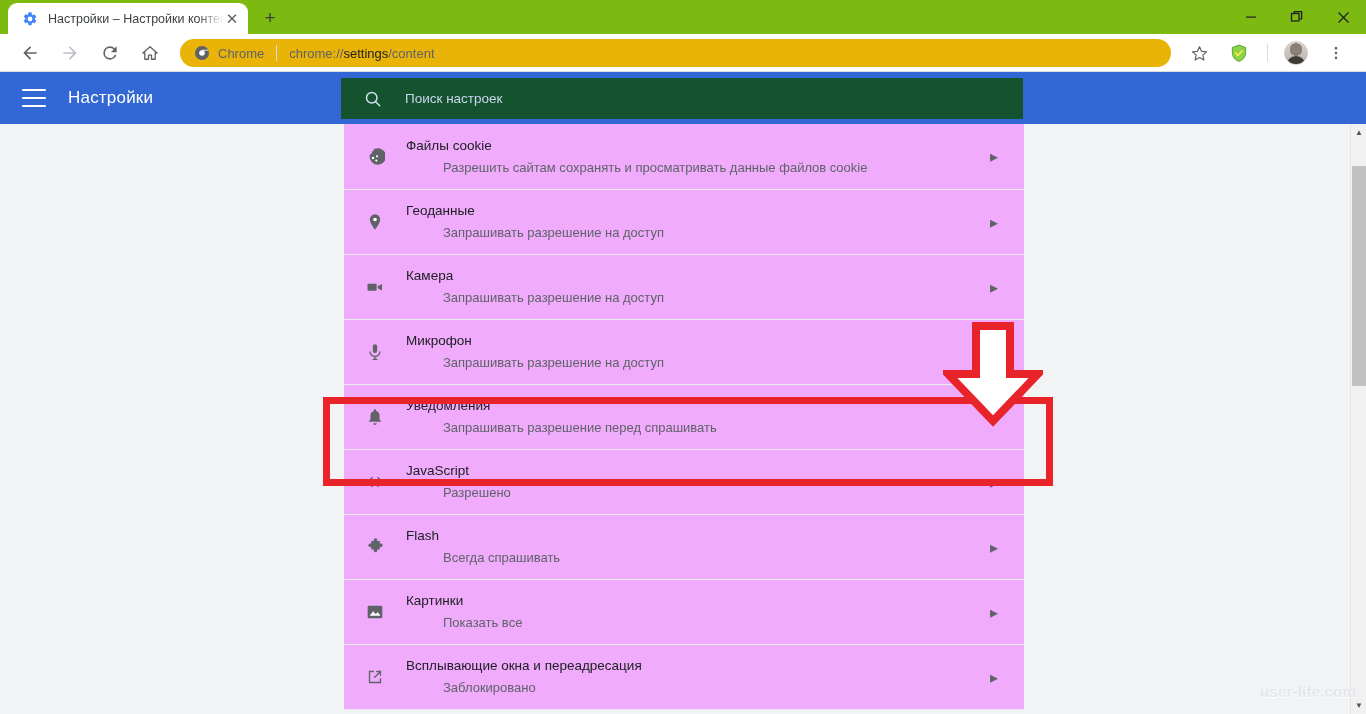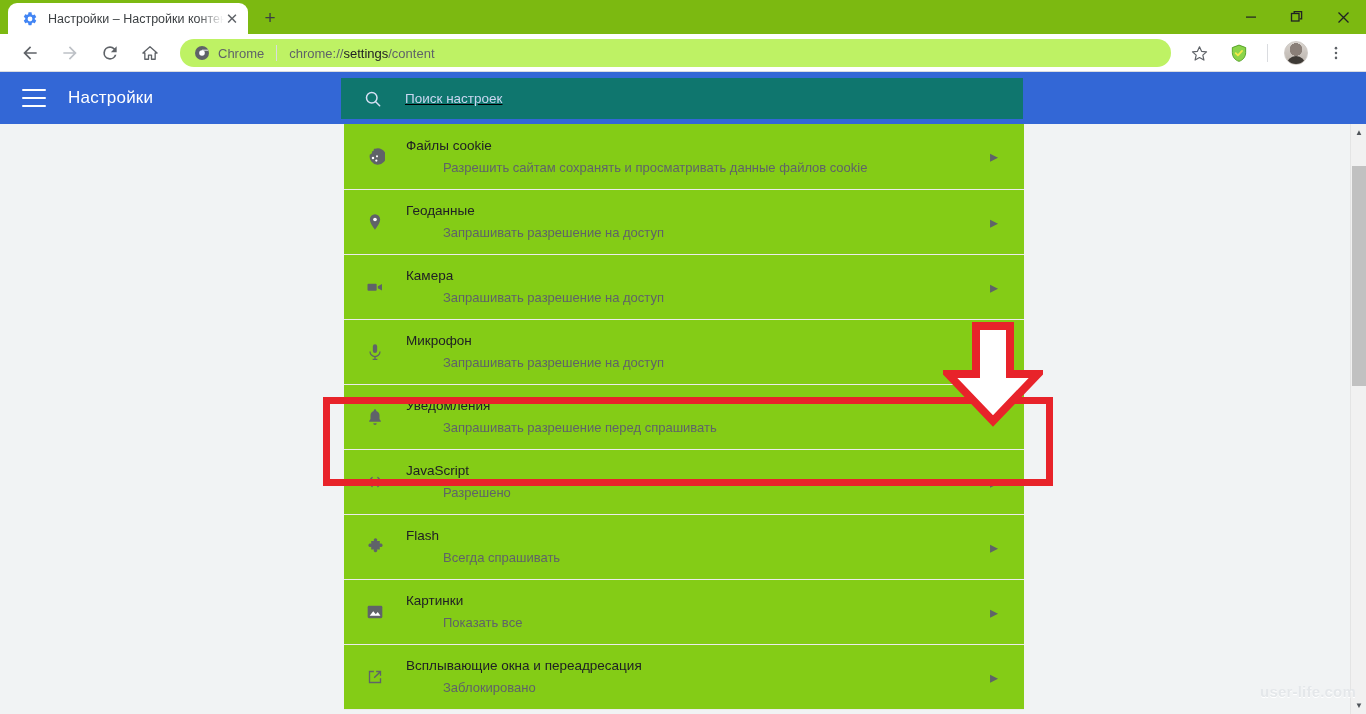--- a/index.html
+++ b/index.html
@@ -72,21 +72,21 @@
   .tb-btn {
     width: 32px; height: 32px; margin: 0 4px;
     display: flex; align-items: center; justify-content: center;
     color: #5f6368;
   }
   .tb-btn.disabled { color: #bdc1c6; }
   .omnibox {
     flex: 1 1 auto;
     height: 28px;
     margin: 0 8px 0 10px;
-    background: #bef264;
+    background: #eab308;
     border-radius: 14px;
     display: flex; align-items: center;
     padding: 0 14px;
   }
   .omni-chip {
     display: flex; align-items: center;
     flex: 0 0 auto;
   }
   .omni-chrome-label {
     font-size: 13px; color: #5f6368;
@@ -133,44 +133,43 @@
     margin-left: 22px; margin-right: 22px;
     display: flex; flex-direction: column; justify-content: space-between;
   }
   .hamburger span { display: block; height: 2px; background: #ffffff; border-radius: 1px; }
   .settings-title {
     color: #ffffff; font-size: 17px; letter-spacing: .2px;
   }
   .search-box {
     position: absolute; left: 341px; top: 78px;
     width: 682px; height: 41px;
-    background: #0f766e;
+    background: #14532d;
     display: flex; align-items: center;
     padding-left: 22px;
-    text-decoration: underline;
   }
   .search-icon { flex: 0 0 20px; margin-right: 22px; color: #d7e0f5; }
   .search-input {
     flex: 1 1 auto; background: transparent; border: none; outline: none;
     color: #ffffff; font-size: 13.5px;
     font-family: "Liberation Sans", sans-serif;
   }
   .search-input::placeholder { color: #c9d6f0; }
 
   
   .page {
     position: absolute; left: 0; top: 124px;
     width: 1366px; height: 590px;
     background: #f1f3f4;
     overflow: hidden;
   }
   .card {
     position: absolute; left: 344px; top: 0;
     width: 680px;
-    background: #84cc16;
+    background: #f0abfc;
   }
   .row {
     position: relative;
     height: 65px;
     display: flex; align-items: center;
     border-bottom: 1px solid #ebebeb;
     padding: 0 22px 0 0;
   }
   .row:first-child { height: 66px; }
   .row-icon {

